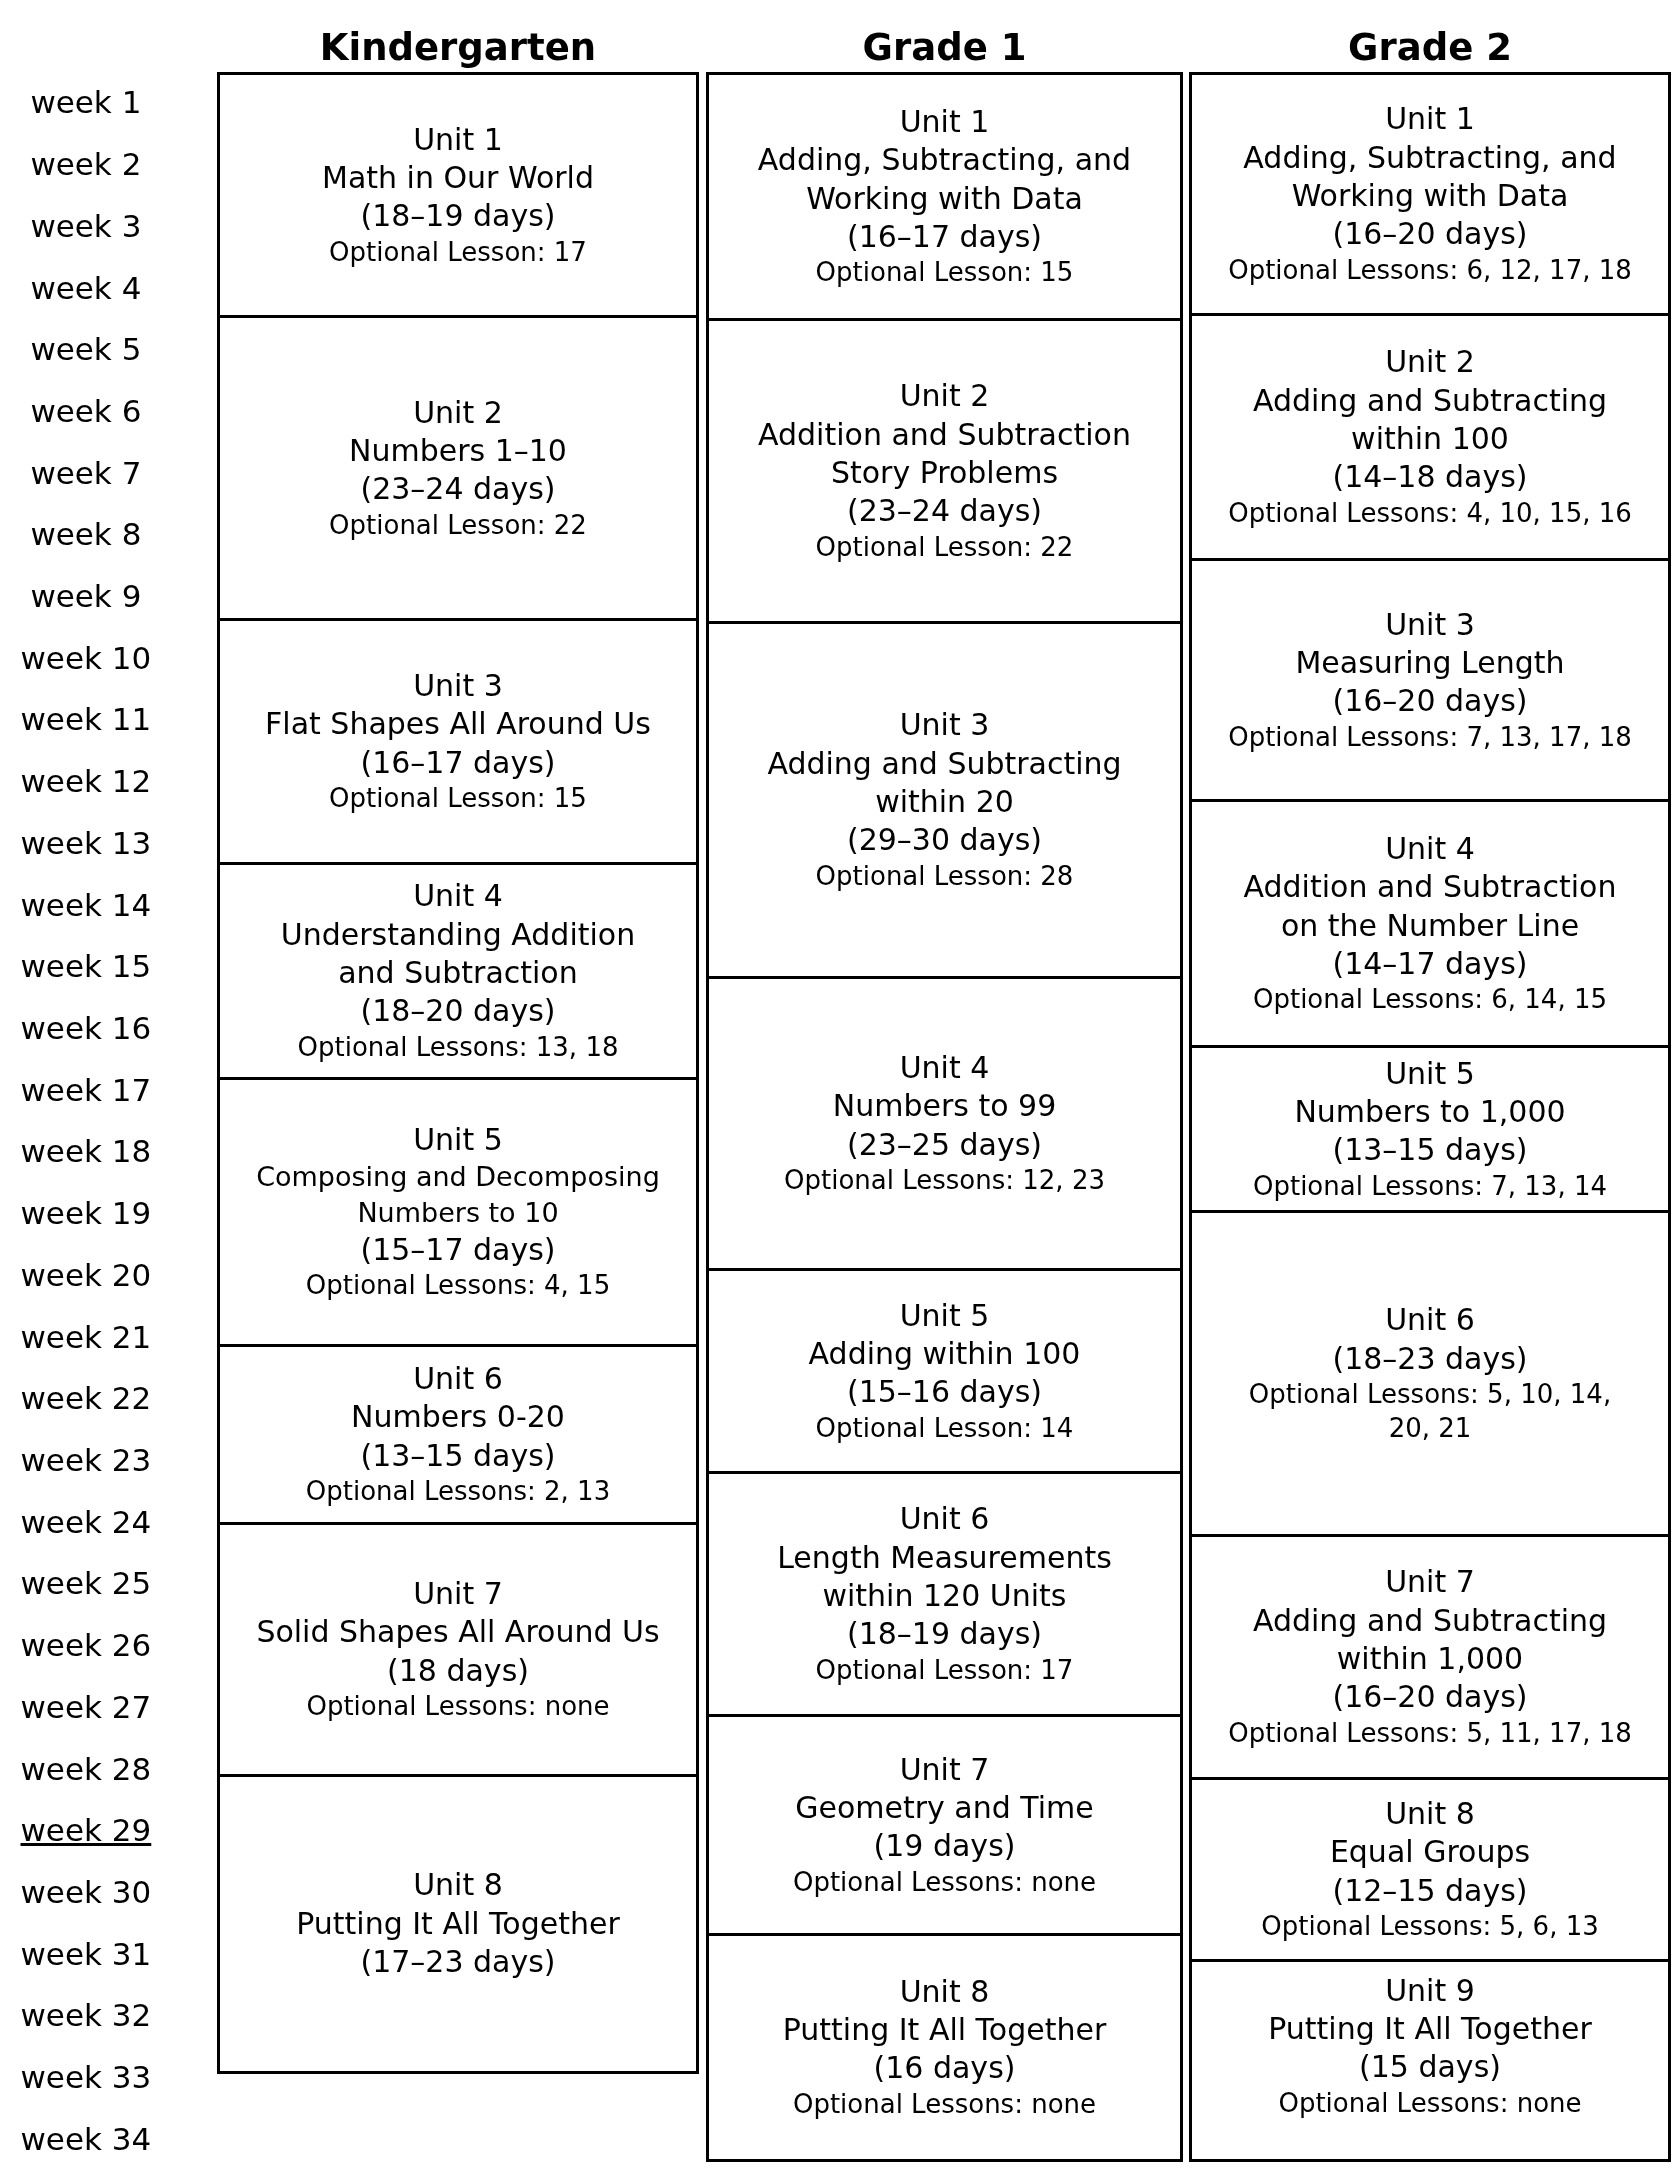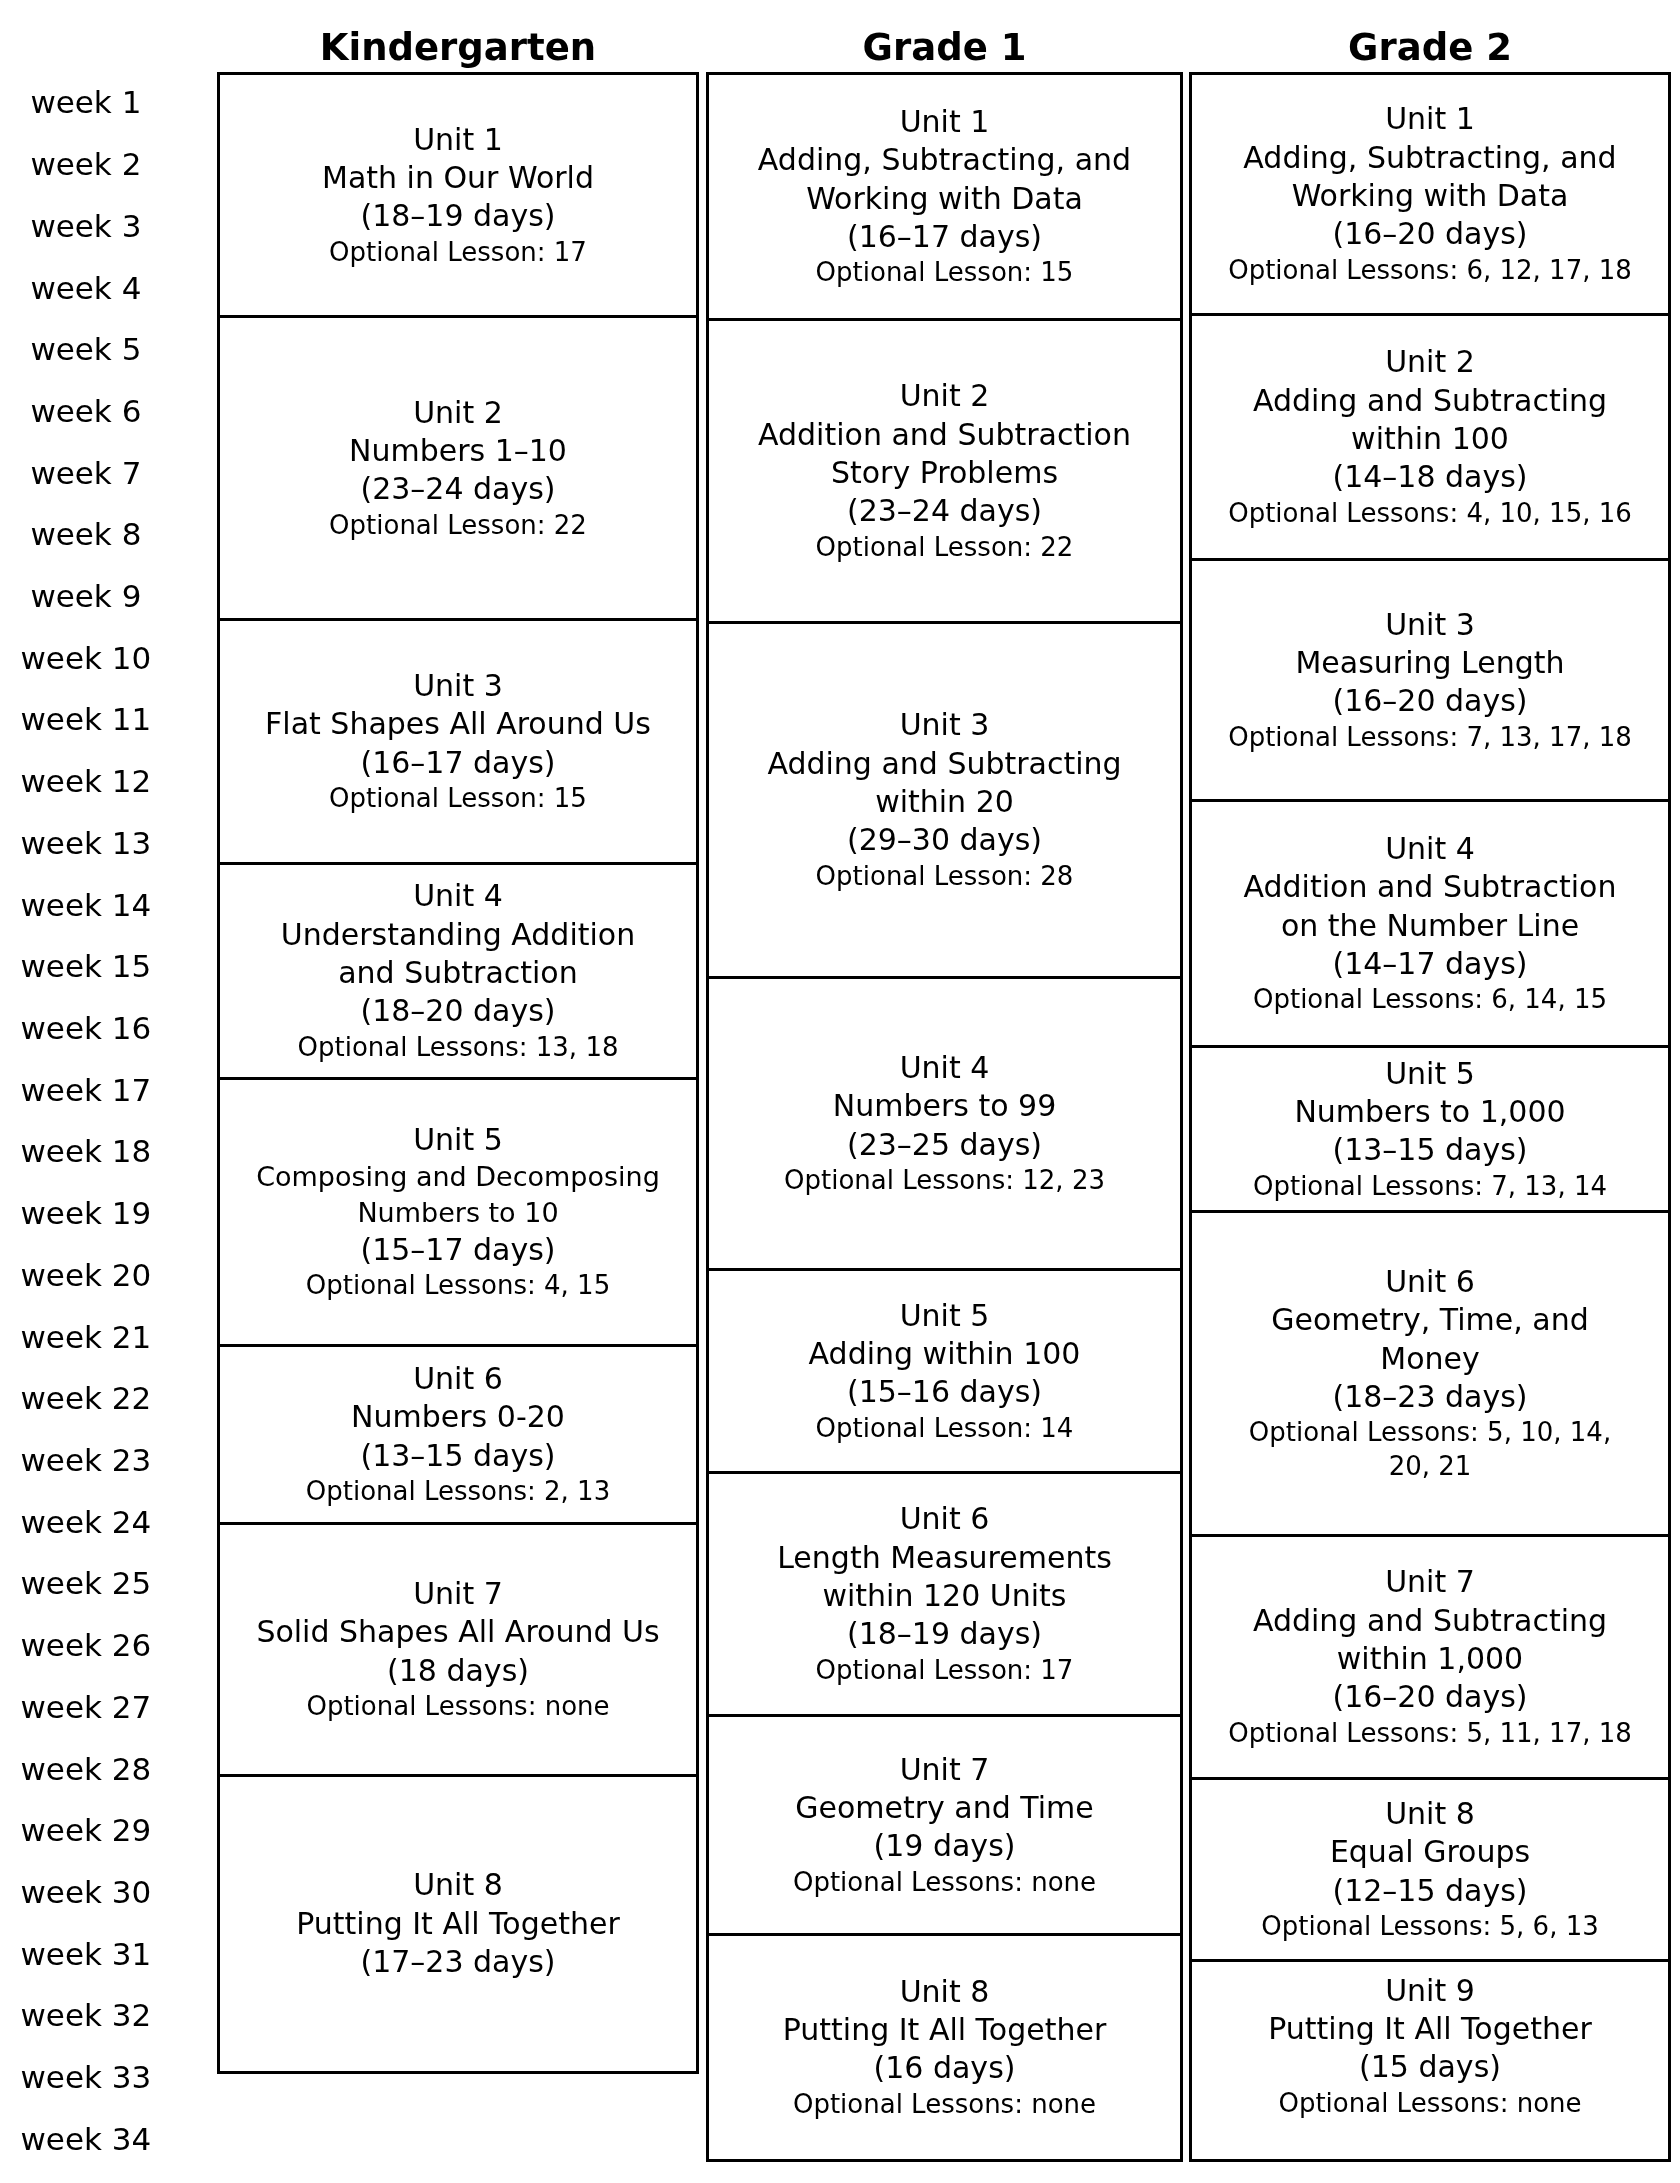--- a/index.html
+++ b/index.html
@@ -78,21 +78,21 @@
       <div class="week" style="top: 1182px;">week 19</div>
       <div class="week" style="top: 1244px;">week 20</div>
       <div class="week" style="top: 1306px;">week 21</div>
       <div class="week" style="top: 1367px;">week 22</div>
       <div class="week" style="top: 1429px;">week 23</div>
       <div class="week" style="top: 1491px; text-align: right;">week 24</div>
       <div class="week" style="top: 1552px;">week 25</div>
       <div class="week" style="top: 1614px;">week 26</div>
       <div class="week" style="top: 1676px;">week 27</div>
       <div class="week" style="top: 1738px;">week 28</div>
-      <div class="week" style="top: 1799px;">week 29</div>
+      <div class="week" style="top: 1799px; text-decoration: underline;">week 29</div>
       <div class="week" style="top: 1861px;">week 30</div>
       <div class="week" style="top: 1923px;">week 31</div>
       <div class="week" style="top: 1984px;">week 32</div>
       <div class="week" style="top: 2046px;">week 33</div>
       <div class="week" style="top: 2108px;">week 34</div>
     </div>
   <div id="headers">
       <div class="hdr hdr-0">Kindergarten</div>
       <div class="hdr hdr-1">Grade 1</div>
       <div class="hdr hdr-2">Grade 2</div>
@@ -232,22 +232,20 @@
           <div class="opt">Optional Lessons: 6, 14, 15</div>
         </div>
         <div class="cell" style="height: 165px;">
           <div class="t">Unit 5</div>
           <div class="nm">Numbers to 1,000</div>
           <div class="d">(13–15 days)</div>
           <div class="opt">Optional Lessons: 7, 13, 14</div>
         </div>
         <div class="cell" style="height: 324px;">
           <div class="t">Unit 6</div>
-          <div class="nm">Geometry, Time, and
-Money</div>
           <div class="d">(18–23 days)</div>
           <div class="opt">Optional Lessons: 5, 10, 14,
 20, 21</div>
         </div>
         <div class="cell" style="height: 243px;">
           <div class="t">Unit 7</div>
           <div class="nm">Adding and Subtracting
 within 1,000</div>
           <div class="d">(16–20 days)</div>
           <div class="opt">Optional Lessons: 5, 11, 17, 18</div>

